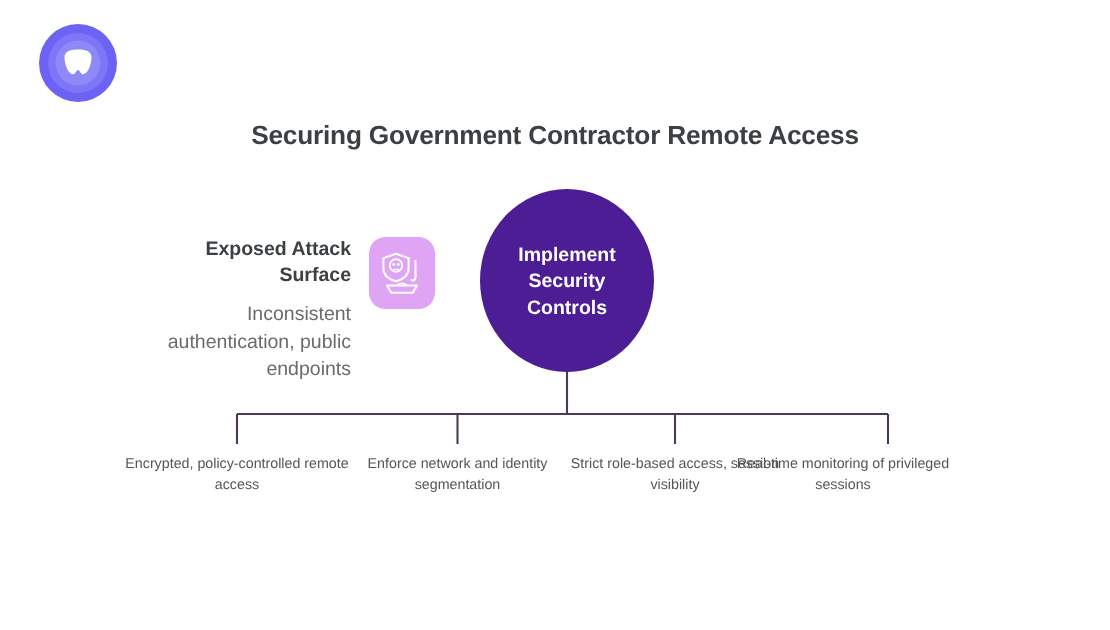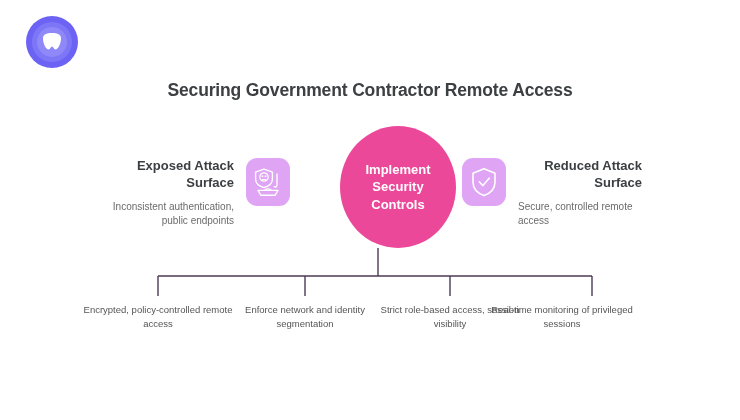--- a/index.html
+++ b/index.html
@@ -70,26 +70,26 @@
     text-align: center;
     font-size: 17.5px;
     font-weight: bold;
     color: #3c4043;
     letter-spacing: -0.15px;
   }
 
   
   .center-node {
     position: absolute;
-    left: 340px;
+    left: 320px;
     top: 126px;
     width: 116px;
     height: 122px;
     border-radius: 50%;
-    background: #ec4899;
+    background: #4c1d95;
     display: flex;
     align-items: center;
     justify-content: center;
   }
   .center-label {
     color: #ffffff;
     font-size: 13px;
     font-weight: bold;
     line-height: 1.35;
     text-align: center;
@@ -112,21 +112,21 @@
 
   .side-heading {
     font-size: 13px;
     font-weight: bold;
     color: #3c4043;
     line-height: 1.3;
     text-align: right;
   }
   .side-sub {
     margin-top: 8px;
-    font-size: 10px;
+    font-size: 13px;
     color: #6b6b6b;
     line-height: 1.45;
   }
 
   .icon-box {
     width: 44px;
     height: 48px;
     border-radius: 11px;
     background: #dfa4f4;
     flex: 0 0 auto;
@@ -211,32 +211,19 @@
         <path d="M5 24.3 L25 24.3 L22.2 29.2 L7.8 29.2 Z" fill="none" stroke="#ffffff" stroke-width="1.35" stroke-linejoin="round"></path>
         <path d="M11.5 24.3 Q15 21.6 18.5 24.3" fill="none" stroke="#ffffff" stroke-width="1.2"></path>
       </svg>
     </div>
   </div>
 
   <div class="center-node">
     <div class="center-label">Implement Security Controls</div>
   </div>
 
-  <div class="side-block side-right">
-    <div class="icon-box">
-      <svg width="28" height="32" viewBox="0 0 28 32">
-        <path d="M14 2.8 L25 7.2 L25 16.2 C25 23 20.2 27.2 14 29.6
-                 C7.8 27.2 3 23 3 16.2 L3 7.2 Z" fill="none" stroke="#ffffff" stroke-width="1.6" stroke-linejoin="round"></path>
-        <path d="M9.2 15.8 L12.9 19.6 L19.2 12.2" fill="none" stroke="#ffffff" stroke-width="1.6" stroke-linecap="round" stroke-linejoin="round"></path>
-      </svg>
-    </div>
-    <div class="side-text">
-      <div class="side-heading">Reduced Attack Surface</div>
-      <div class="side-sub">Secure, controlled remote access</div>
-    </div>
-  </div>
 
   <div class="branch branch-2">Enforce network and identity segmentation</div>
   <div class="branch branch-1">Encrypted, policy-controlled remote access</div>
   <div class="branch branch-3">Strict role-based access, session visibility</div>
   <div class="branch branch-4">Real-time monitoring of privileged sessions</div>
 
 </div>
 
 </body></html>

